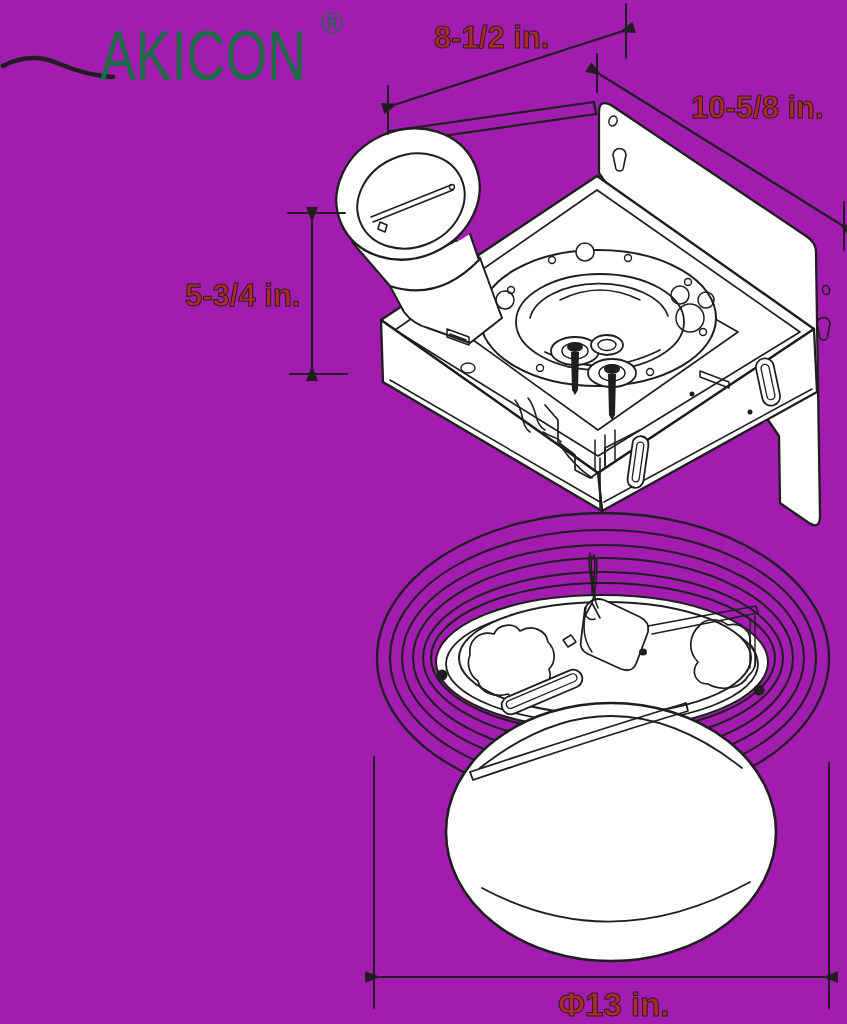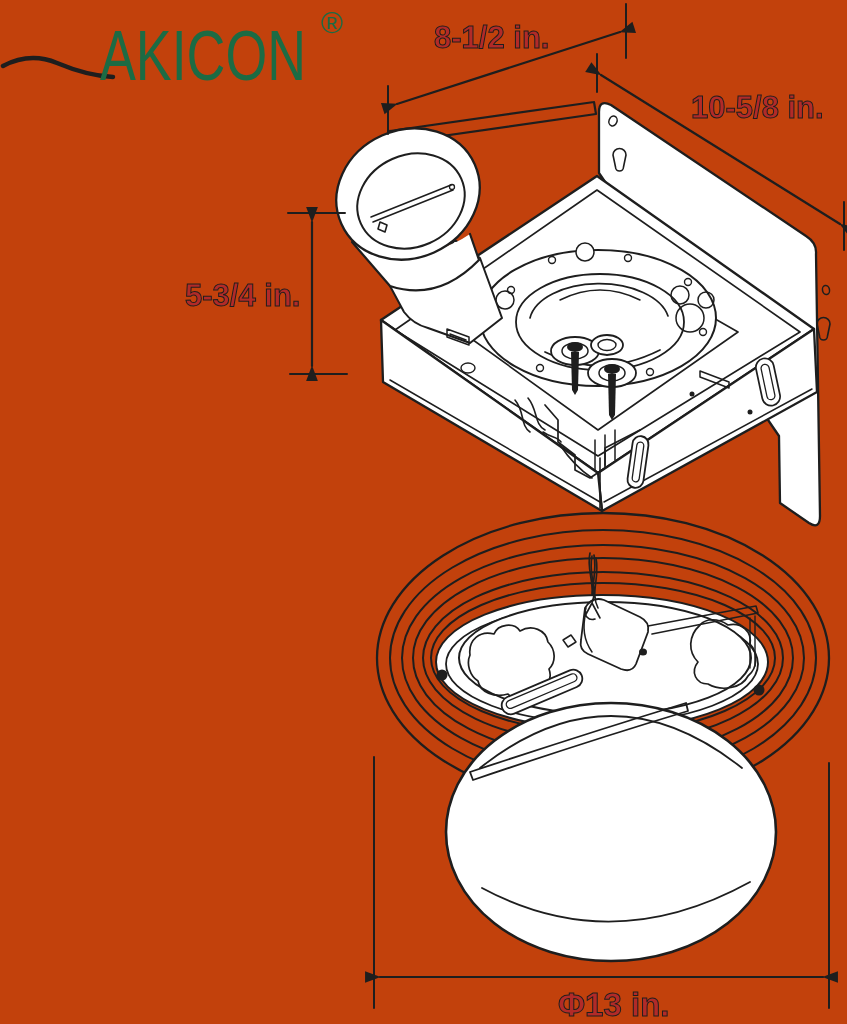--- a/index.html
+++ b/index.html
@@ -1,16 +1,16 @@
 <!DOCTYPE html>
 <html><head>
 <meta charset="utf-8">
 <style>
   html,body{margin:0;padding:0;background:#fff;}
-  .canvas{position:relative;width:847px;height:1024px;background:#c2410c;
+  .canvas{position:relative;width:847px;height:1024px;background:#a21caf;
           font-family:"Liberation Sans",sans-serif;overflow:hidden;}
   .drawing{position:absolute;left:0;top:0;width:847px;height:1024px;}
   svg text.dim{fill:#b22a28;font-family:"Liberation Sans",sans-serif;
                font-weight:700;}
   svg text.brand{fill:#1c6b44;font-family:"Liberation Sans",sans-serif;
                  font-weight:400;}
   svg .ln{stroke:#1e1e1e;fill:none;stroke-linecap:round;stroke-linejoin:round;}
   svg .wfill{fill:#ffffff;stroke:#1e1e1e;stroke-linejoin:round;}
   svg .blk{fill:#1e1e1e;stroke:none;}
 </style>

